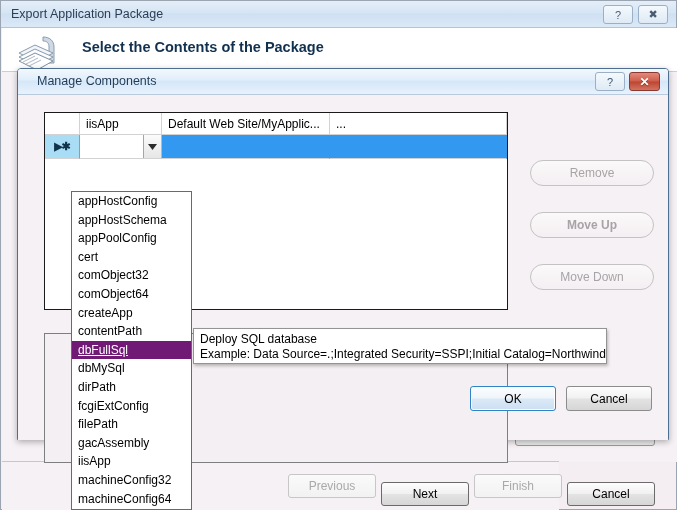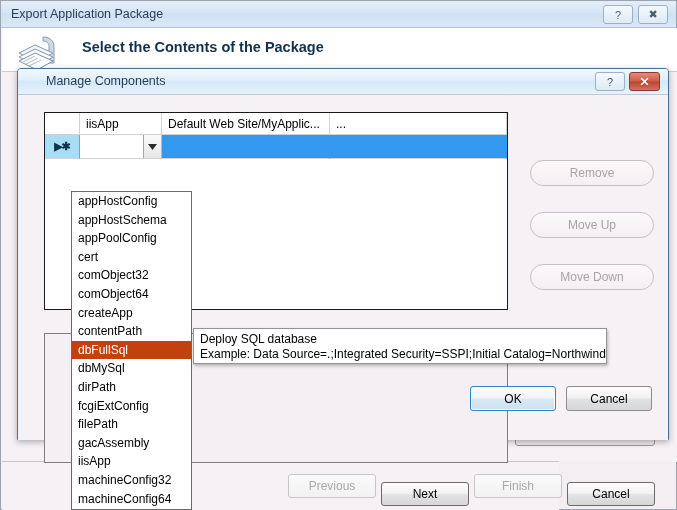--- a/index.html
+++ b/index.html
@@ -117,21 +117,21 @@
     box-shadow:0 2px 6px rgba(0,0,0,.30);
   }
   #dlg-titlebar{
     position:absolute;left:0;top:0;width:100%;height:26px;
     background:linear-gradient(to bottom,#f2f8fd 0%,#e2eefa 42%,#d5e7f8 50%,#e7f2fd 100%);
     border-bottom:1px solid #b9cadd;
     box-sizing:border-box;
     border-radius:3px 3px 0 0;
   }
   #dlg-title{
-    position:absolute;left:28px;top:5px;font-size:12.5px;color:#1f3b57;white-space:nowrap;
+    position:absolute;left:19px;top:5px;font-size:12.5px;color:#1f3b57;white-space:nowrap;
   }
   #dlg-help{
     position:absolute;right:43px;top:3px;width:30px;height:19px;
     border:1px solid #9bb0c6;border-radius:3px;
     background:linear-gradient(to bottom,#f4f9fd,#dfeaf5);
     box-sizing:border-box;display:flex;align-items:center;justify-content:center;
     font-size:11px;color:#3c5671;
   }
   #dlg-close{
     position:absolute;right:8px;top:3px;width:31px;height:19px;
@@ -203,21 +203,21 @@
 
   
   .sbtn{
     position:absolute;left:512px;width:124px;height:26px;
     border:1px solid #c3c3c3;border-radius:13px;box-sizing:border-box;
     background:linear-gradient(to bottom,#fbf9fa,#f4eff2);
     color:#a8a3a6;font-size:12px;
     display:flex;align-items:center;justify-content:center;
   }
   #btn-remove{top:65px;}
-  #btn-moveup{top:117px;}
+  #btn-moveup{top:117px;font-weight:bold;}
   #btn-movedown{top:169px;}
 
   
   #detail-panel{
     position:absolute;left:26px;top:238px;width:464px;height:130px;
     border:1px solid #7e7e7e;background:#f4eff2;box-sizing:border-box;
   }
 
   
   #dlg-ok{
@@ -237,21 +237,21 @@
   
   #dropdown{
     position:absolute;left:71px;top:191px;width:121px;height:319px;
     background:#ffffff;border:1px solid #6a6a6a;box-sizing:border-box;
     overflow:hidden;z-index:50;
   }
   .dd-item{
     height:18.6px;line-height:18.6px;padding-left:6px;font-size:12px;color:#000;
     white-space:nowrap;overflow:hidden;
   }
-  .dd-item.selected{background:#c2410c;color:#ffffff;}
+  .dd-item.selected{background:#701a75;color:#ffffff;text-decoration:underline;}
 
   
   #tooltip{
     position:absolute;left:193px;top:328px;width:414px;height:36px;
     background:#ffffff;border:1px solid #949494;box-sizing:border-box;
     padding:3px 6px 0 6px;z-index:60;
     box-shadow:1px 2px 3px rgba(0,0,0,.25);
   }
   .tt-line{font-size:12px;line-height:15px;color:#000;white-space:nowrap;}
 </style>

